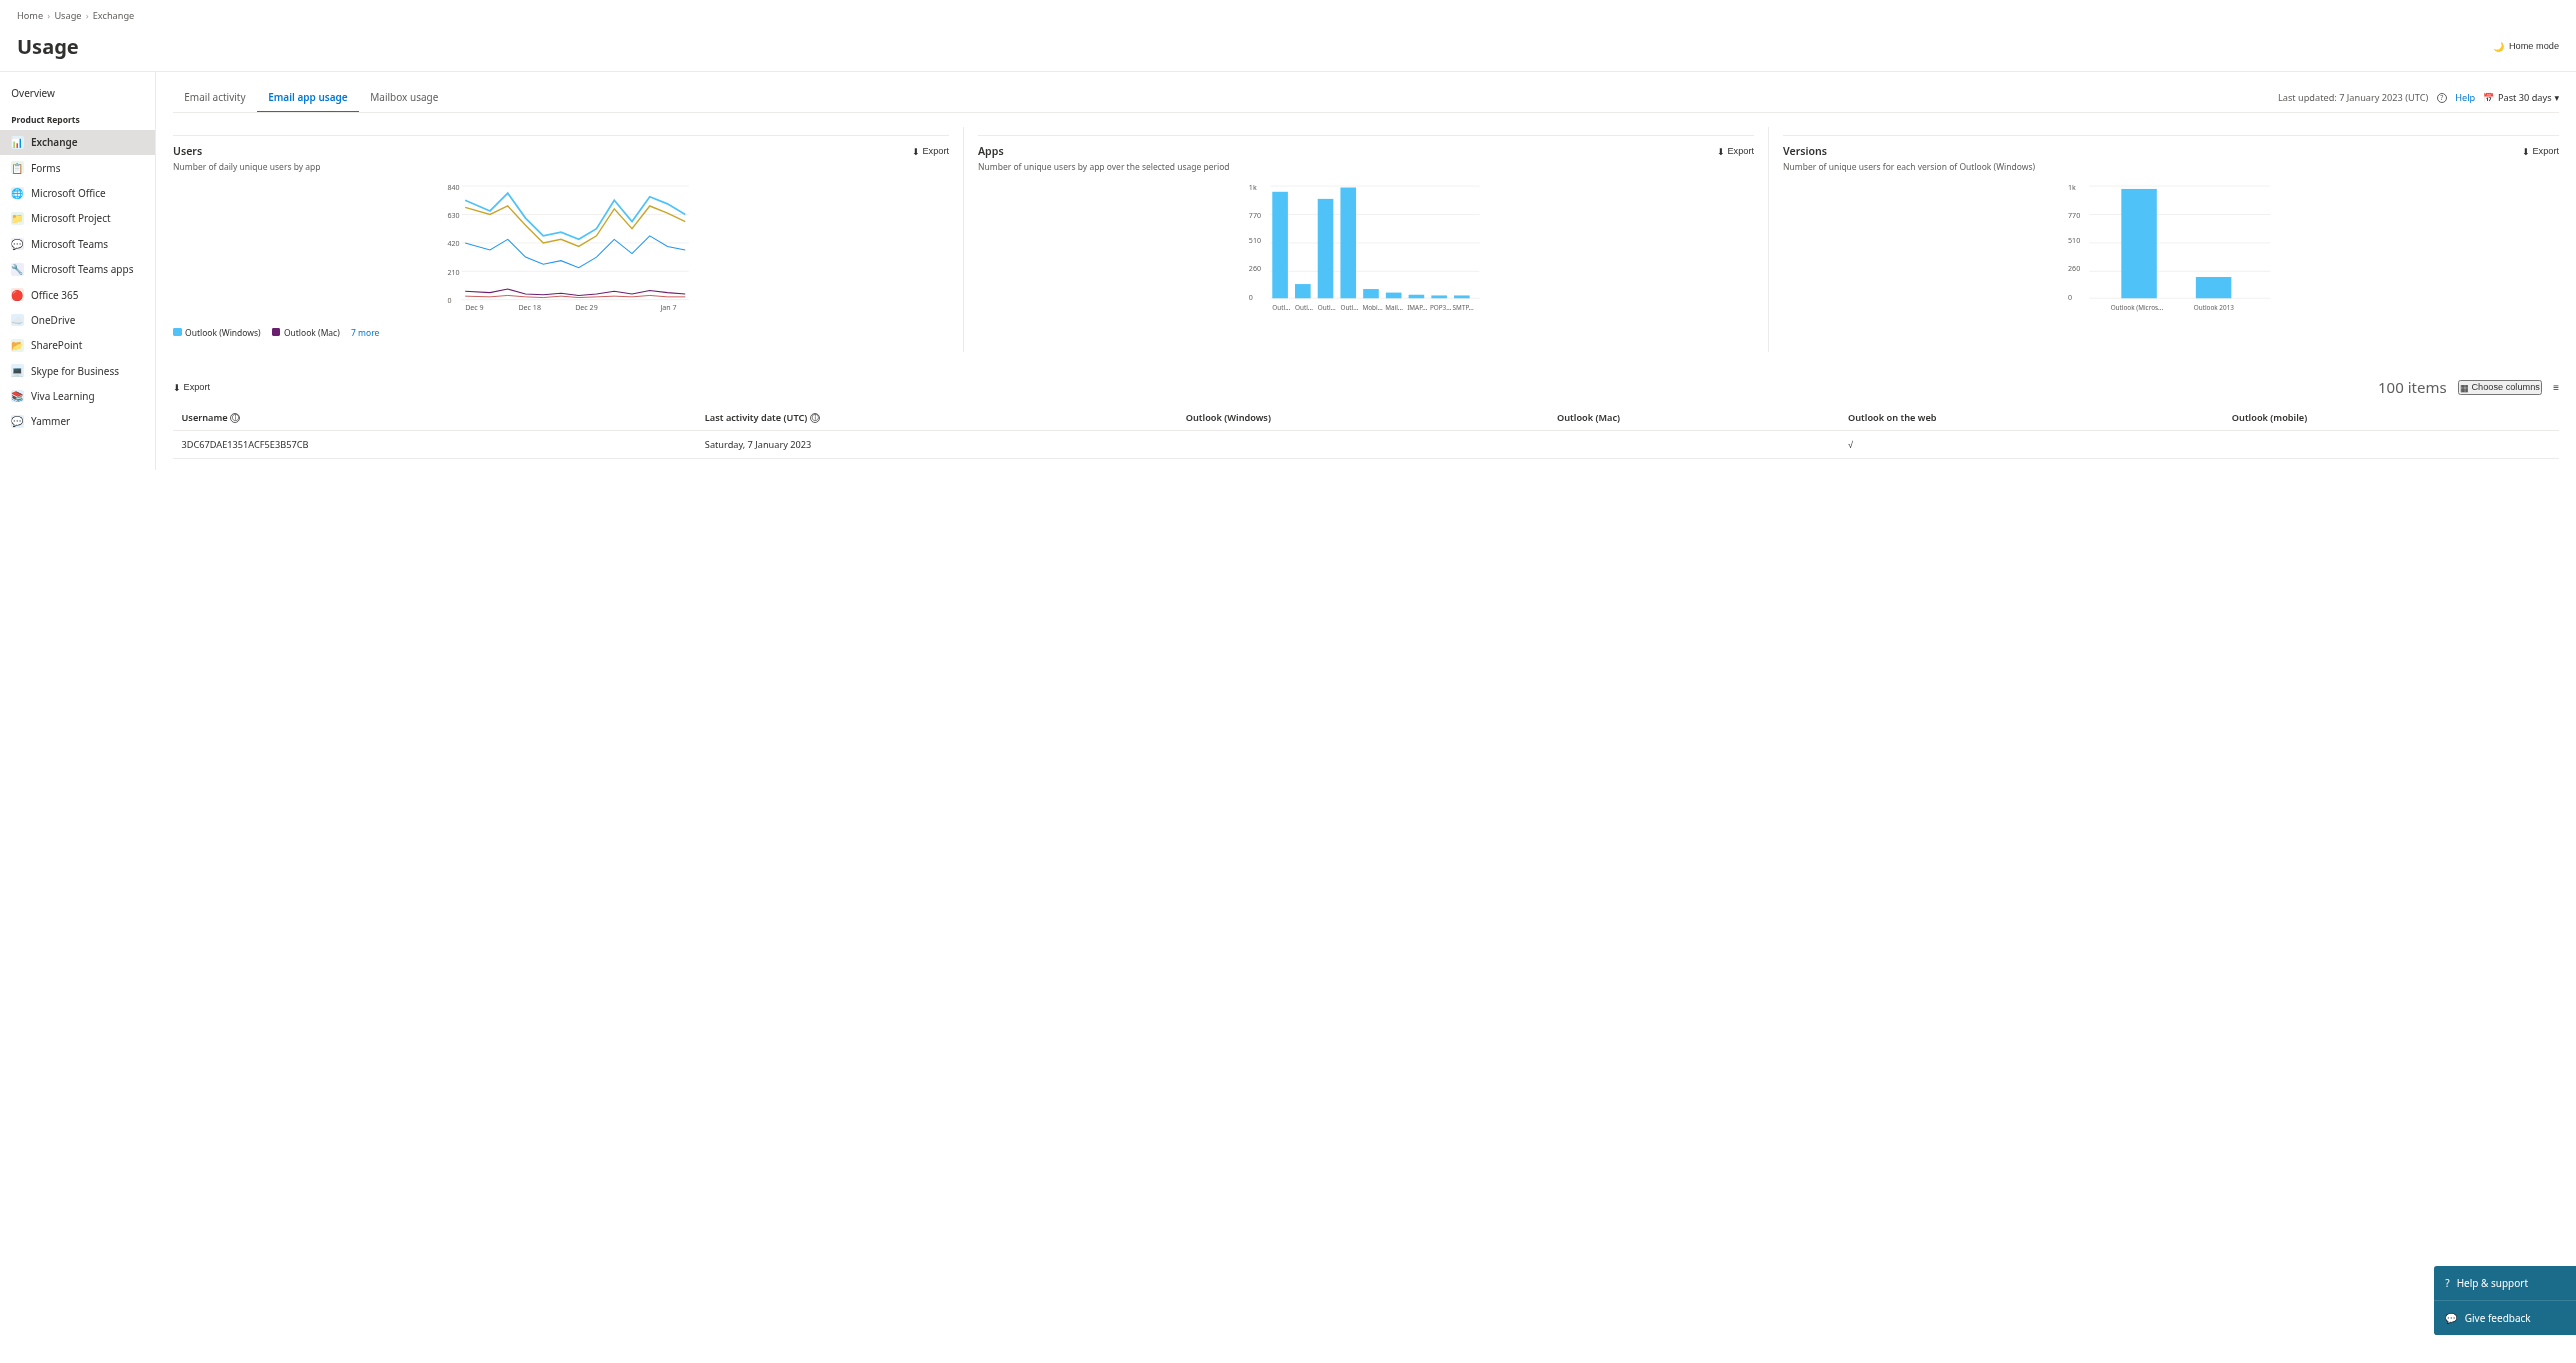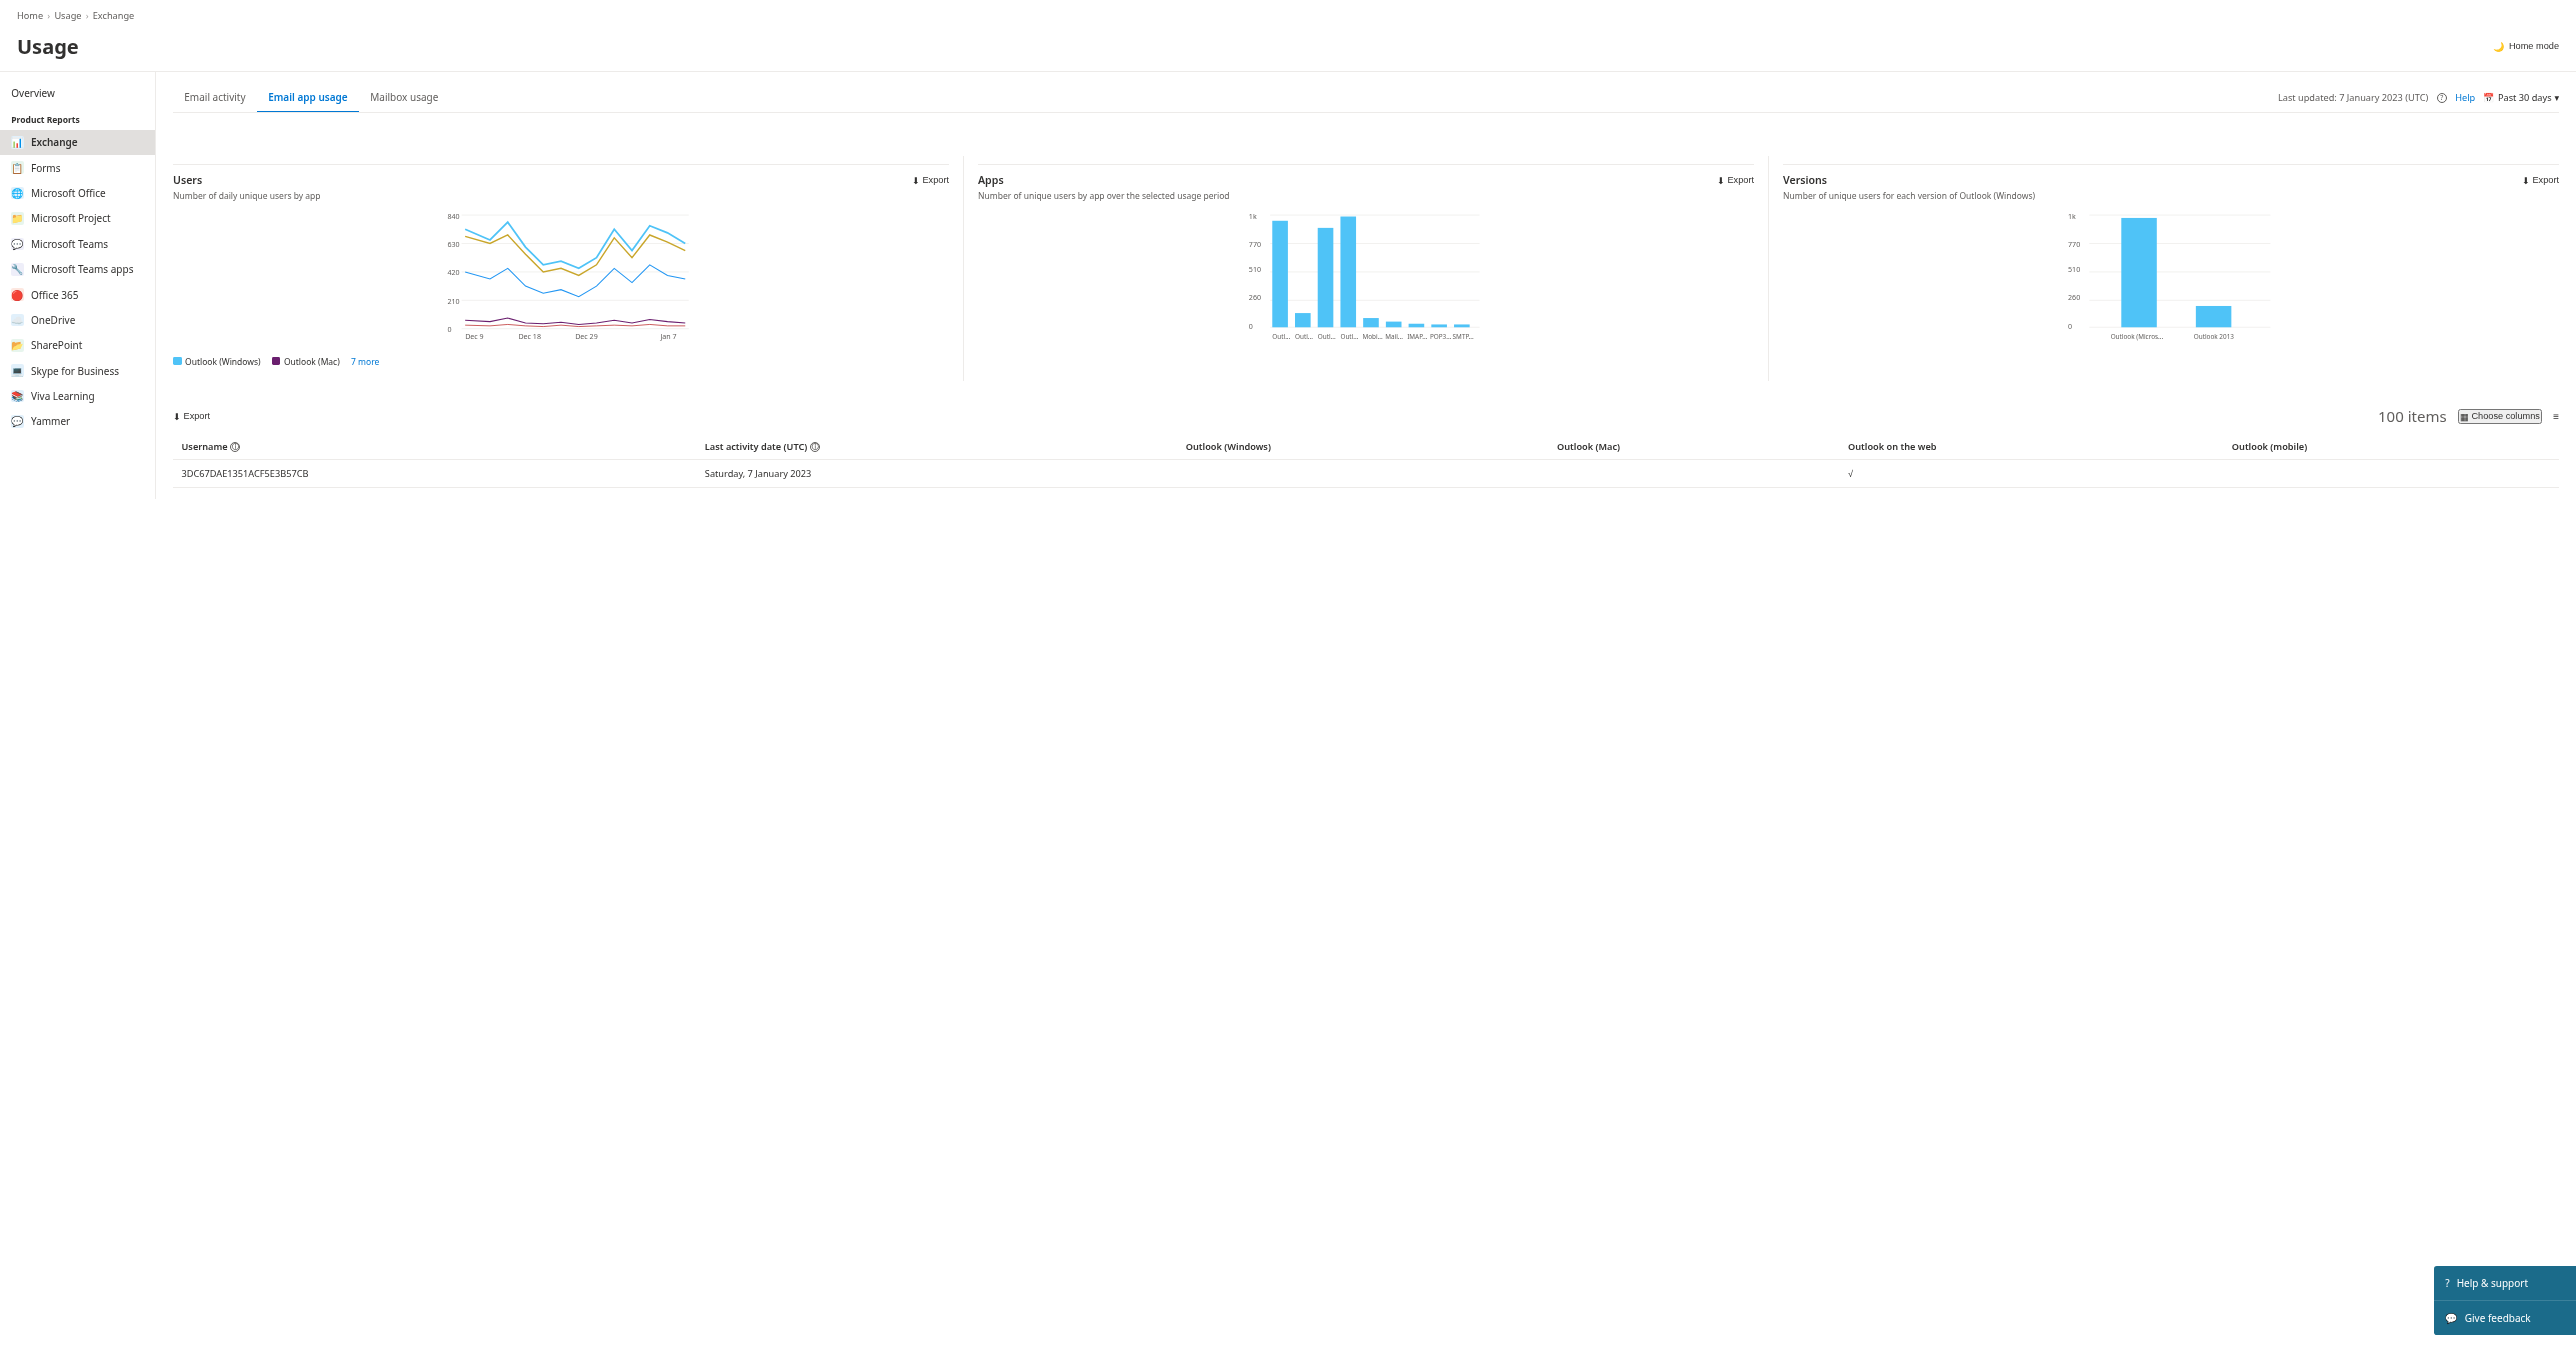--- a/index.html
+++ b/index.html
@@ -23,30 +23,30 @@
     .sidebar-overview { padding: 5.7px 11.3px; font-size: 10px; cursor: pointer; color: #323130; }
     .sidebar-section-title { padding: 8.5px 11.3px 4.2px; font-size: 8.5px; font-weight: 700; color: #323130; }
     .sidebar-item { display: flex; align-items: center; gap: 7px; padding: 5.7px 11.3px; cursor: pointer; font-size: 10px; color: #323130; border-radius: 0; }
     .sidebar-item.active { background: #e1dfdd; font-weight: 600; }
     .sidebar-icon { width: 12.7px; height: 12.7px; border-radius: 2.1px; flex-shrink: 0; display: flex; align-items: center; justify-content: center; font-size: 10px; }
 
     
     .main { flex: 1; padding: 11.3px 17px; overflow: auto; }
 
     
-    .tabs { display: flex; align-items: center; border-bottom: 0.7px solid #edebe9; margin-bottom: 7px; }
+    .tabs { display: flex; align-items: center; border-bottom: 0.7px solid #edebe9; margin-bottom: 14px; }
     .tab { padding: 7px 11.3px; font-size: 10px; cursor: pointer; color: #605e5c; border-bottom: 1.4px solid transparent; margin-bottom: -0.7px; }
     .tab.active { color: #0078d4; border-bottom-color: #0078d4; font-weight: 600; }
     .tab-meta { margin-left: auto; display: flex; align-items: center; gap: 8.5px; font-size: 9.2px; color: #605e5c; }
     .tab-meta .help-btn { cursor: pointer; color: #0078d4; }
     .tab-meta .period-btn { display: flex; align-items: center; gap: 2.8px; cursor: pointer; color: #323130; }
 
     
     .charts-row { display: flex; gap: 0; margin-bottom: 17px; }
-    .chart-panel { flex: 1; border-right: 0.7px solid #edebe9; padding: 8px 14px 14px 0; margin-top: 36px; }
+    .chart-panel { flex: 1; border-right: 0.7px solid #edebe9; padding: 8px 14px 14px 0; }
     .chart-panel:last-child { border-right: none; padding-right: 0; }
     .chart-panel:not(:first-child) { padding-left: 14px; }
     .chart-header { display: flex; justify-content: space-between; align-items: center; margin-bottom: 2.8px; border-top: 1.4px solid #edebe9; padding-top: 8.5px; }
     .chart-title { font-size: 10.6px; font-weight: 600; }
     .export-btn { display: flex; align-items: center; gap: 2.8px; font-size: 9.2px; color: #323130; cursor: pointer; background: none; border: none; }
     .chart-subtitle { font-size: 8.5px; color: #605e5c; margin-bottom: 7px; }
     .chart-area { height: 142px; position: relative; }
 
     
     svg { overflow: visible; }

